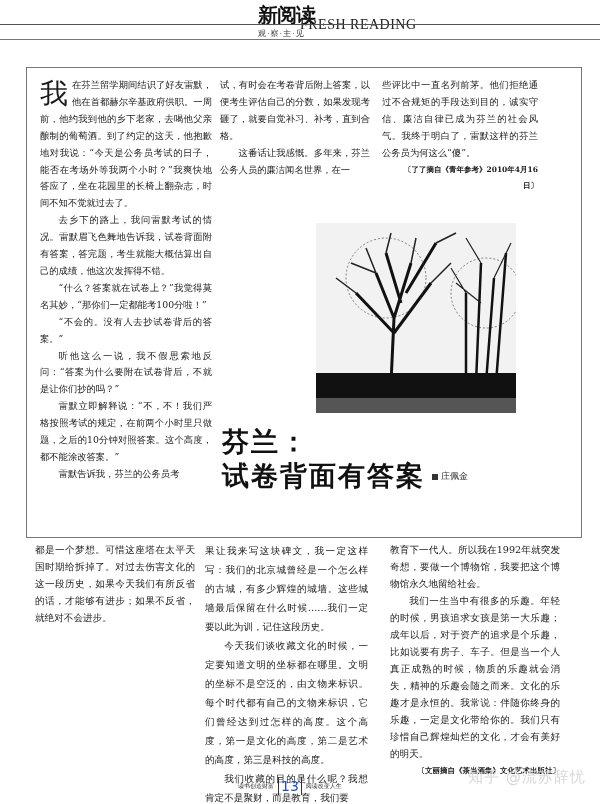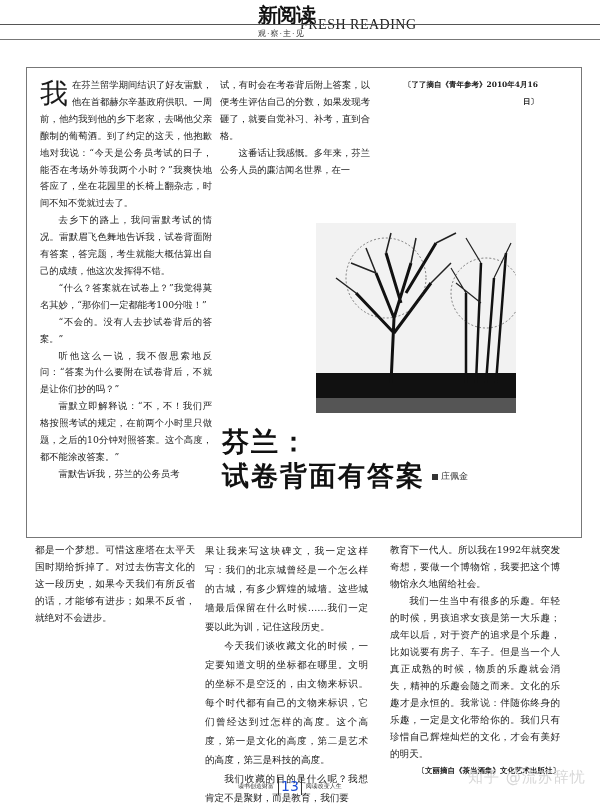--- a/index.html
+++ b/index.html
@@ -64,20 +64,21 @@
   <p>雷默立即解释说：“不，不！我们严格按照考试的规定，在前两个小时里只做题，之后的10分钟对照答案。这个高度，都不能涂改答案。”</p>
   <p>雷默告诉我，芬兰的公务员考</p>
 </div>
 
 <div class="col box-col2">
   <p class="noind">试，有时会在考卷背后附上答案，以便考生评估自己的分数，如果发现考砸了，就要自觉补习、补考，直到合格。</p>
   <p>这番话让我感慨。多年来，芬兰公务人员的廉洁闻名世界，在一</p>
 </div>
 
 <div class="col box-col3">
+  <p class="noind">些评比中一直名列前茅。他们拒绝通过不合规矩的手段达到目的，诚实守信、廉洁自律已成为芬兰的社会风气。我终于明白了，雷默这样的芬兰公务员为何这么“傻”。</p>
   <p class="source1">〔了了摘自《青年参考》2010年4月16日〕</p>
 </div>
 
 <div class="photo">
   <svg width="200" height="190" viewBox="0 0 200 190">
     <rect width="200" height="190" fill="#f2f2f2"></rect>
     <rect x="0" y="150" width="200" height="40" fill="#111"></rect>
     <rect x="0" y="175" width="200" height="15" fill="#555"></rect>
     <path d="M75 160 L78 95 L60 50 M78 95 L95 40 M78 110 L40 70 M78 110 L115 60 M85 80 L70 30 M90 70 L120 20" stroke="#111" stroke-width="3" fill="none"></path>
     <path d="M60 50 L50 25 M60 50 L35 40 M95 40 L100 15 M40 70 L20 55 M115 60 L135 40 M70 30 L75 10 M120 20 L140 10" stroke="#222" stroke-width="1.5" fill="none"></path>

